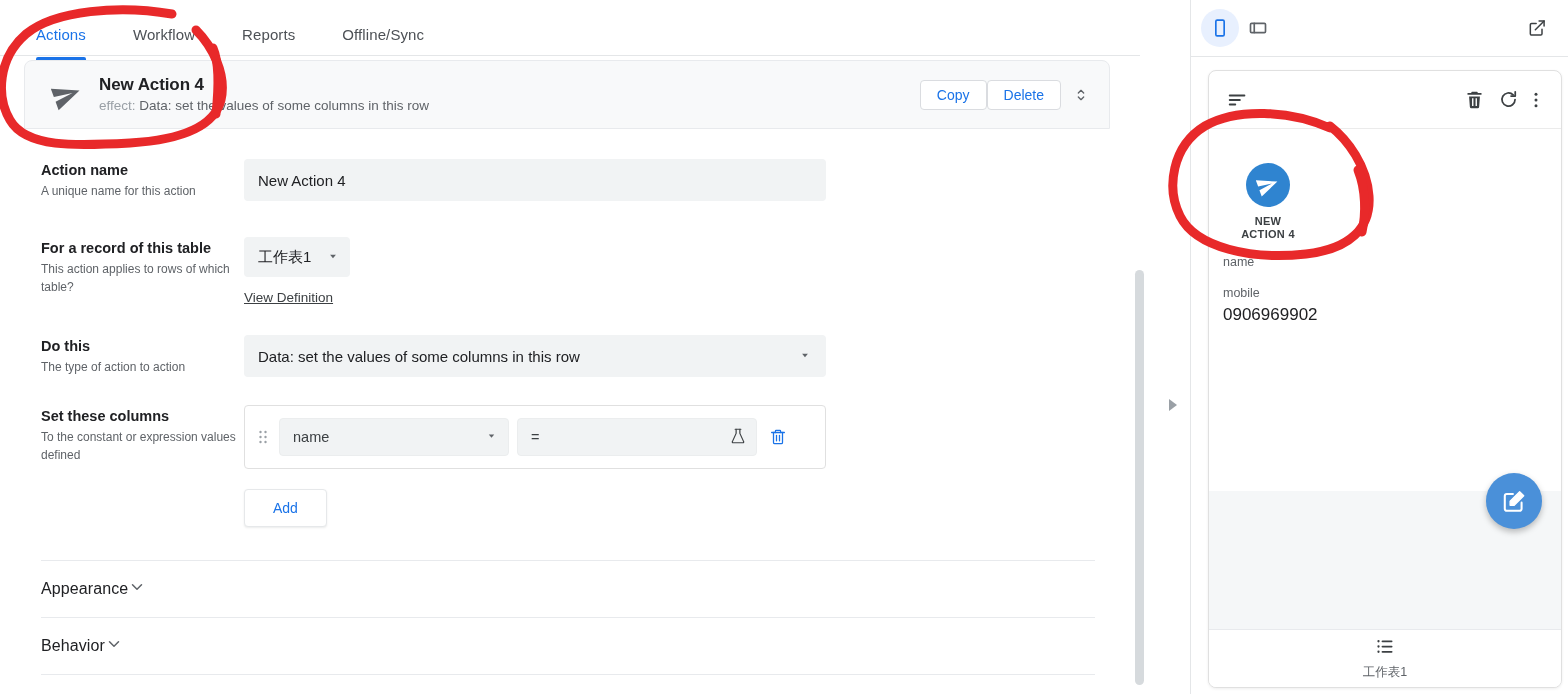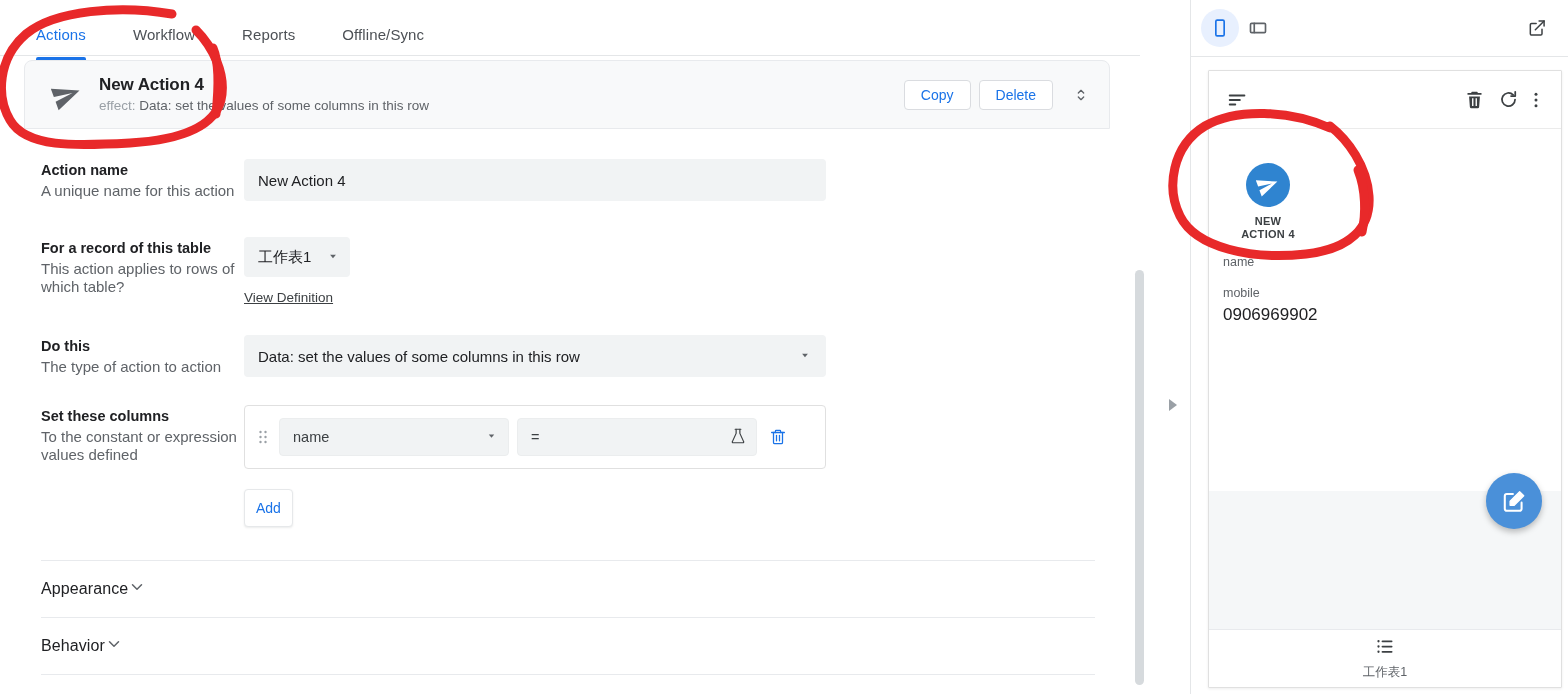--- a/index.html
+++ b/index.html
@@ -48,37 +48,37 @@
   }
   #action-card-text { flex:1; margin-left:10px; }
   #action-card-title {
     font-size:17px; font-weight:bold; color:#202124; line-height:22px;
     letter-spacing:-0.1px;
   }
   #action-card-sub {
     font-size:13.5px; color:#5f6368; line-height:18px; margin-top:1px;
   }
   #action-card-sub .eff { color:#9aa0a6; }
-  #action-card-buttons { display:flex; align-items:center; padding-right:14px; gap:8px; }
+  #action-card-buttons { display:flex; align-items:center; padding-right:14px; }
   .ghost-btn {
     border:1px solid #dadce0; background:#ffffff; color:#1a73e8;
     font-size:14px; font-family:"Liberation Sans", sans-serif;
     padding:7px 16px; border-radius:4px; cursor:pointer; line-height:1;
   }
   #reorder-btn {
     width:28px; height:30px; display:flex; align-items:center; justify-content:center;
     cursor:pointer; color:#5f6368; margin-left:6px;
   }
 
   
   #form-body { position:absolute; left:0; top:129px; width:1140px; }
   .field-row { display:flex; align-items:flex-start; padding:0 24px; margin-top:30px; }
   .field-label { width:220px; padding-left:17px; padding-top:2px; flex-shrink:0; }
   .field-label .lbl-title { font-size:14.5px; font-weight:bold; color:#202124; line-height:19px; }
-  .field-label .lbl-desc { font-size:15px; color:#5f6368; line-height:18px; margin-top:2px; }
+  .field-label .lbl-desc { font-size:12px; color:#5f6368; line-height:18px; margin-top:2px; }
   .field-control { flex:1; }
 
   .text-input {
     width:582px; height:42px; background:#f1f3f4; border:none; border-radius:4px;
     font-size:15px; color:#202124; padding:0 14px;
     font-family:"Liberation Sans", sans-serif;
   }
   .select-box {
     display:inline-flex; align-items:center; justify-content:space-between;
     background:#f1f3f4; border-radius:4px; height:40px; padding:0 10px 0 14px;
@@ -110,21 +110,21 @@
     width:240px; height:38px; background:#f1f3f4; border:1px solid #ebedee; border-radius:4px;
     display:flex; align-items:center; justify-content:space-between; padding:0 9px 0 13px;
     font-size:14.5px; color:#3c4043; cursor:text;
   }
   #row-delete { color:#1a73e8; cursor:pointer; display:flex; align-items:center; padding-left:4px; }
 
   #add-btn {
     margin-top:20px; margin-left:0;
     border:1px solid #e6e8ea; background:#fff; color:#1a73e8;
     font-size:14px; font-family:"Liberation Sans", sans-serif;
-    padding:11px 11px; border-radius:4px; cursor:pointer; line-height:1;
+    padding:11px 28px; border-radius:4px; cursor:pointer; line-height:1;
     box-shadow:0 1px 2px rgba(60,64,67,.1);
   }
 
   
   #sections { margin-top:33px; padding:0 24px; }
   .section {
     margin-left:17px; margin-right:21px;
     border-top:1px solid #e8eaed;
     height:57px; display:flex; align-items:center; 
     cursor:pointer;
@@ -157,21 +157,21 @@
     width:38px; height:38px; border-radius:50%;
     display:flex; align-items:center; justify-content:center;
     cursor:pointer; color:#5f6368;
   }
   .tb-icon.selected { background:#e8f0fe; color:#1a73e8; }
   #tb-spacer { flex:1; }
 
   
   #device {
     position:absolute; left:17px; top:70px; width:354px; height:618px;
-    background:#ffffff; border:1px solid #e0e0e0; border-radius:1px;
+    background:#ffffff; border:1px solid #e0e0e0; border-radius:8px;
     box-shadow:0 1px 3px rgba(0,0,0,.07);
     overflow:hidden; display:flex; flex-direction:column;
   }
   #device-appbar {
     height:58px; flex-shrink:0; display:flex; align-items:center;
     padding:0 14px 0 18px; border-bottom:1px solid #ebebeb;
   }
   #device-appbar .ab-spacer { flex:1; }
   .ab-icon { width:34px; display:flex; align-items:center; justify-content:center; color:#3c4043; cursor:pointer; }
 

